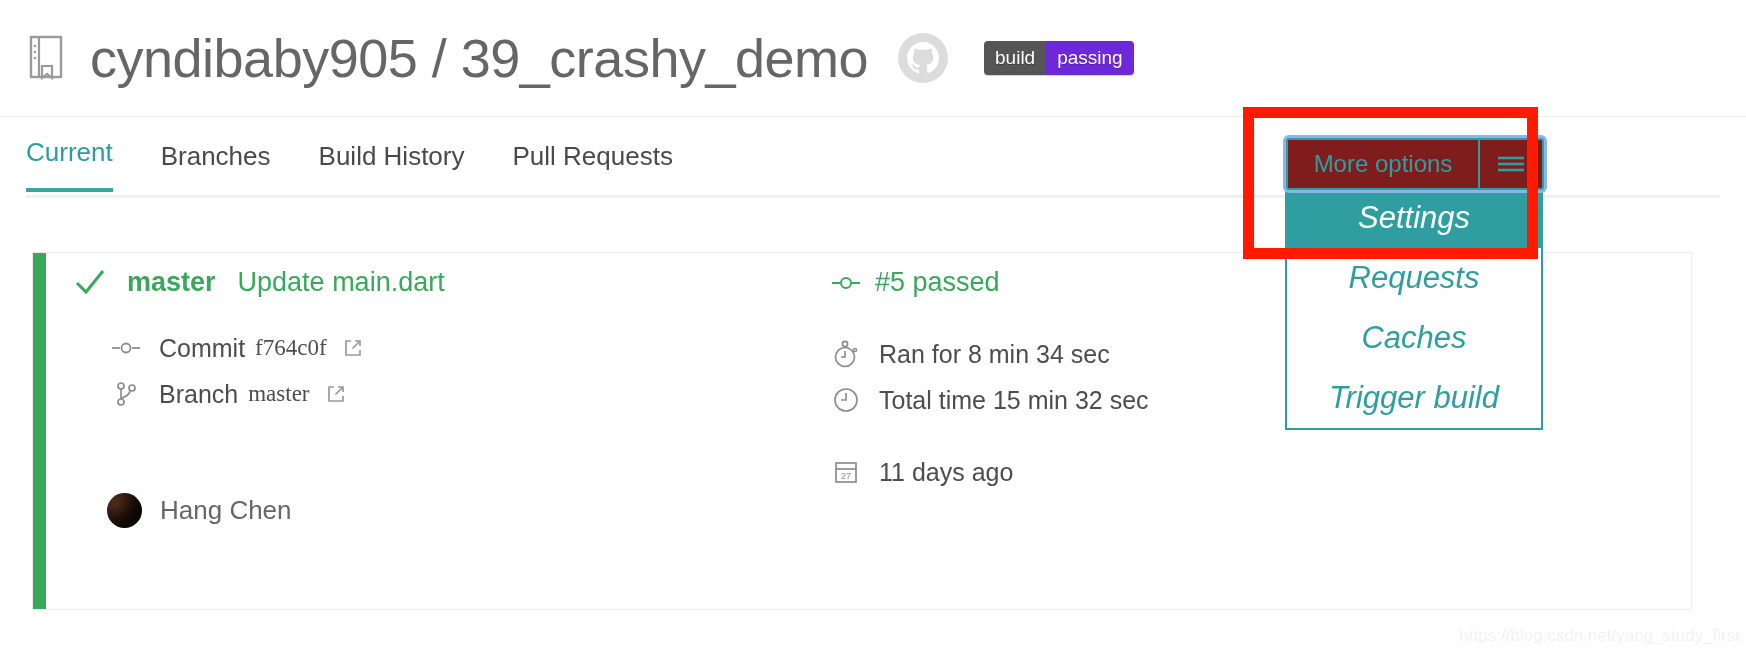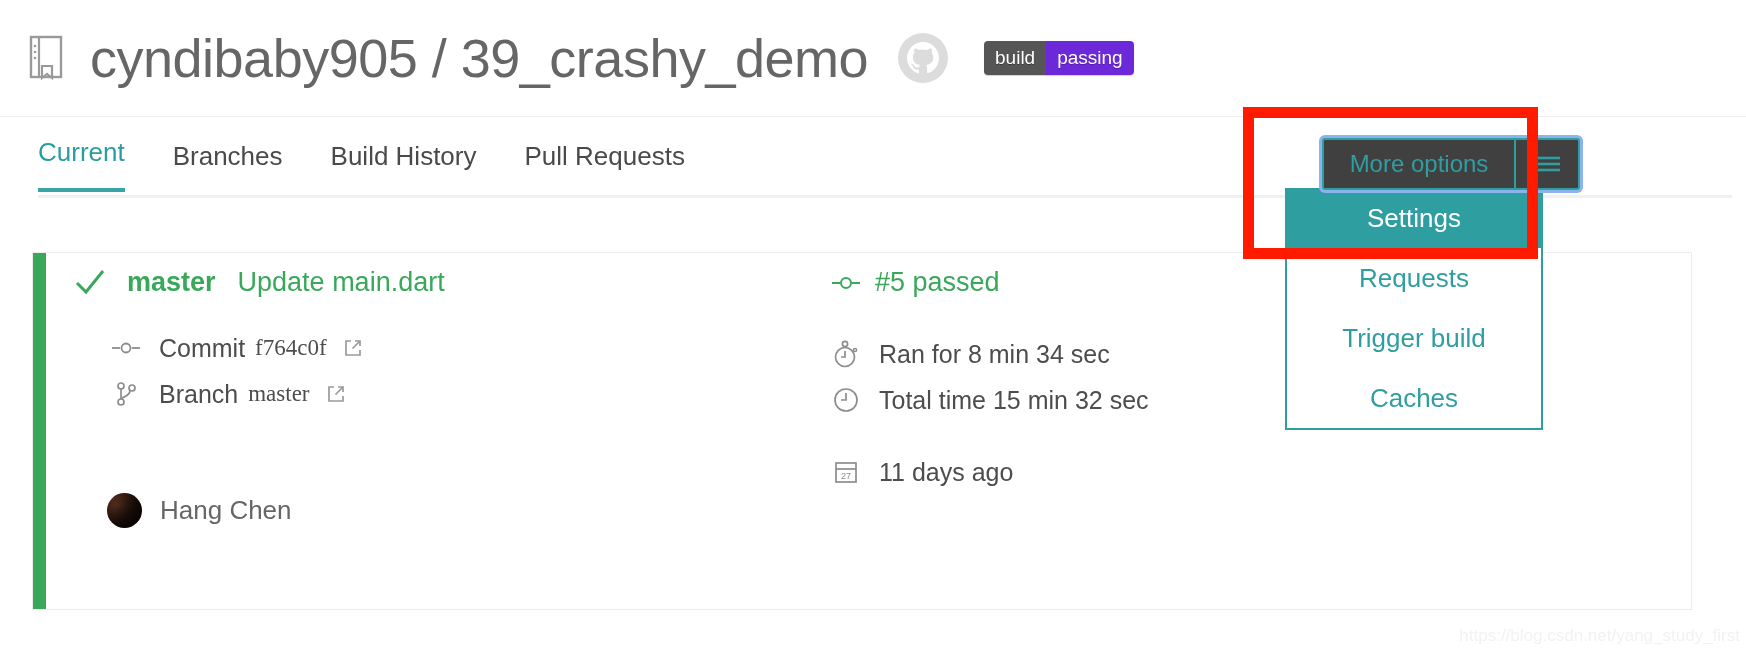--- a/index.html
+++ b/index.html
@@ -67,21 +67,21 @@
   .badge .b-right {
     background: #6d28d9;
     color: #ffffff;
     padding: 0 11px;
     text-shadow: 0 1px 0 rgba(0,0,0,.25);
   }
 
   
   .tabbar {
     position: absolute;
-    left: 12px; top: 105px;
+    left: 0; top: 105px;
     width: 1598px;
     height: 115px;
   }
   .tabs {
     position: absolute;
     left: 26px; top: 32px;
     display: flex;
     align-items: flex-end;
   }
   .tab {
@@ -227,26 +227,25 @@
     position: absolute;
     left: 1286px; top: 138px;
     width: 258px;
   }
   .more-btn {
     position: relative;
     display: flex;
     width: 258px;
     height: 52px;
     box-sizing: border-box;
-    background: #404040;
+    background: #7f1d1d;
     border: 2px solid #2f9ea0;
     border-radius: 3px;
     box-shadow: 0 0 0 3px #8bb3ee;
     z-index: 3;
-    margin-left: 36px;
   }
   .more-label {
     flex: 1;
     display: flex;
     align-items: center;
     justify-content: center;
     font-size: 24px;
     color: #2f9ea0;
     white-space: nowrap;
     cursor: pointer;
@@ -267,24 +266,25 @@
     border: 2px solid #2f9ea0;
     border-top: none;
     box-sizing: border-box;
     z-index: 2;
   }
   .menu-item {
     height: 60px;
     display: flex;
     align-items: center;
     justify-content: center;
-    font-size: 26px;
+    font-size: 31px;
     color: #2f9ea0;
     white-space: nowrap;
     cursor: pointer;
+    font-style: italic;
   }
   .menu-item.selected {
     background: #2f9ea0;
     color: #ffffff;
   }
 
   
   .red-box {
     position: absolute;
     left: 1243px; top: 107px;
@@ -461,20 +461,20 @@
       <svg viewBox="0 0 34 24" width="34" height="24">
         <line x1="4" y1="6" x2="30" y2="6" stroke="#2f9ea0" stroke-width="2.6"></line>
         <line x1="4" y1="12" x2="30" y2="12" stroke="#2f9ea0" stroke-width="2.6"></line>
         <line x1="4" y1="18" x2="30" y2="18" stroke="#2f9ea0" stroke-width="2.6"></line>
       </svg>
     </span>
   </div>
   <div class="menu">
     <div class="menu-item selected">Settings</div>
     <div class="menu-item">Requests</div>
+    <div class="menu-item">Caches</div>
     <div class="menu-item">Trigger build</div>
-    <div class="menu-item">Caches</div>
   </div>
 </div>
 
 <div class="red-box"></div>
 
 <div class="watermark">https://blog.csdn.net/yang_study_first</div>
 
 </body></html>

